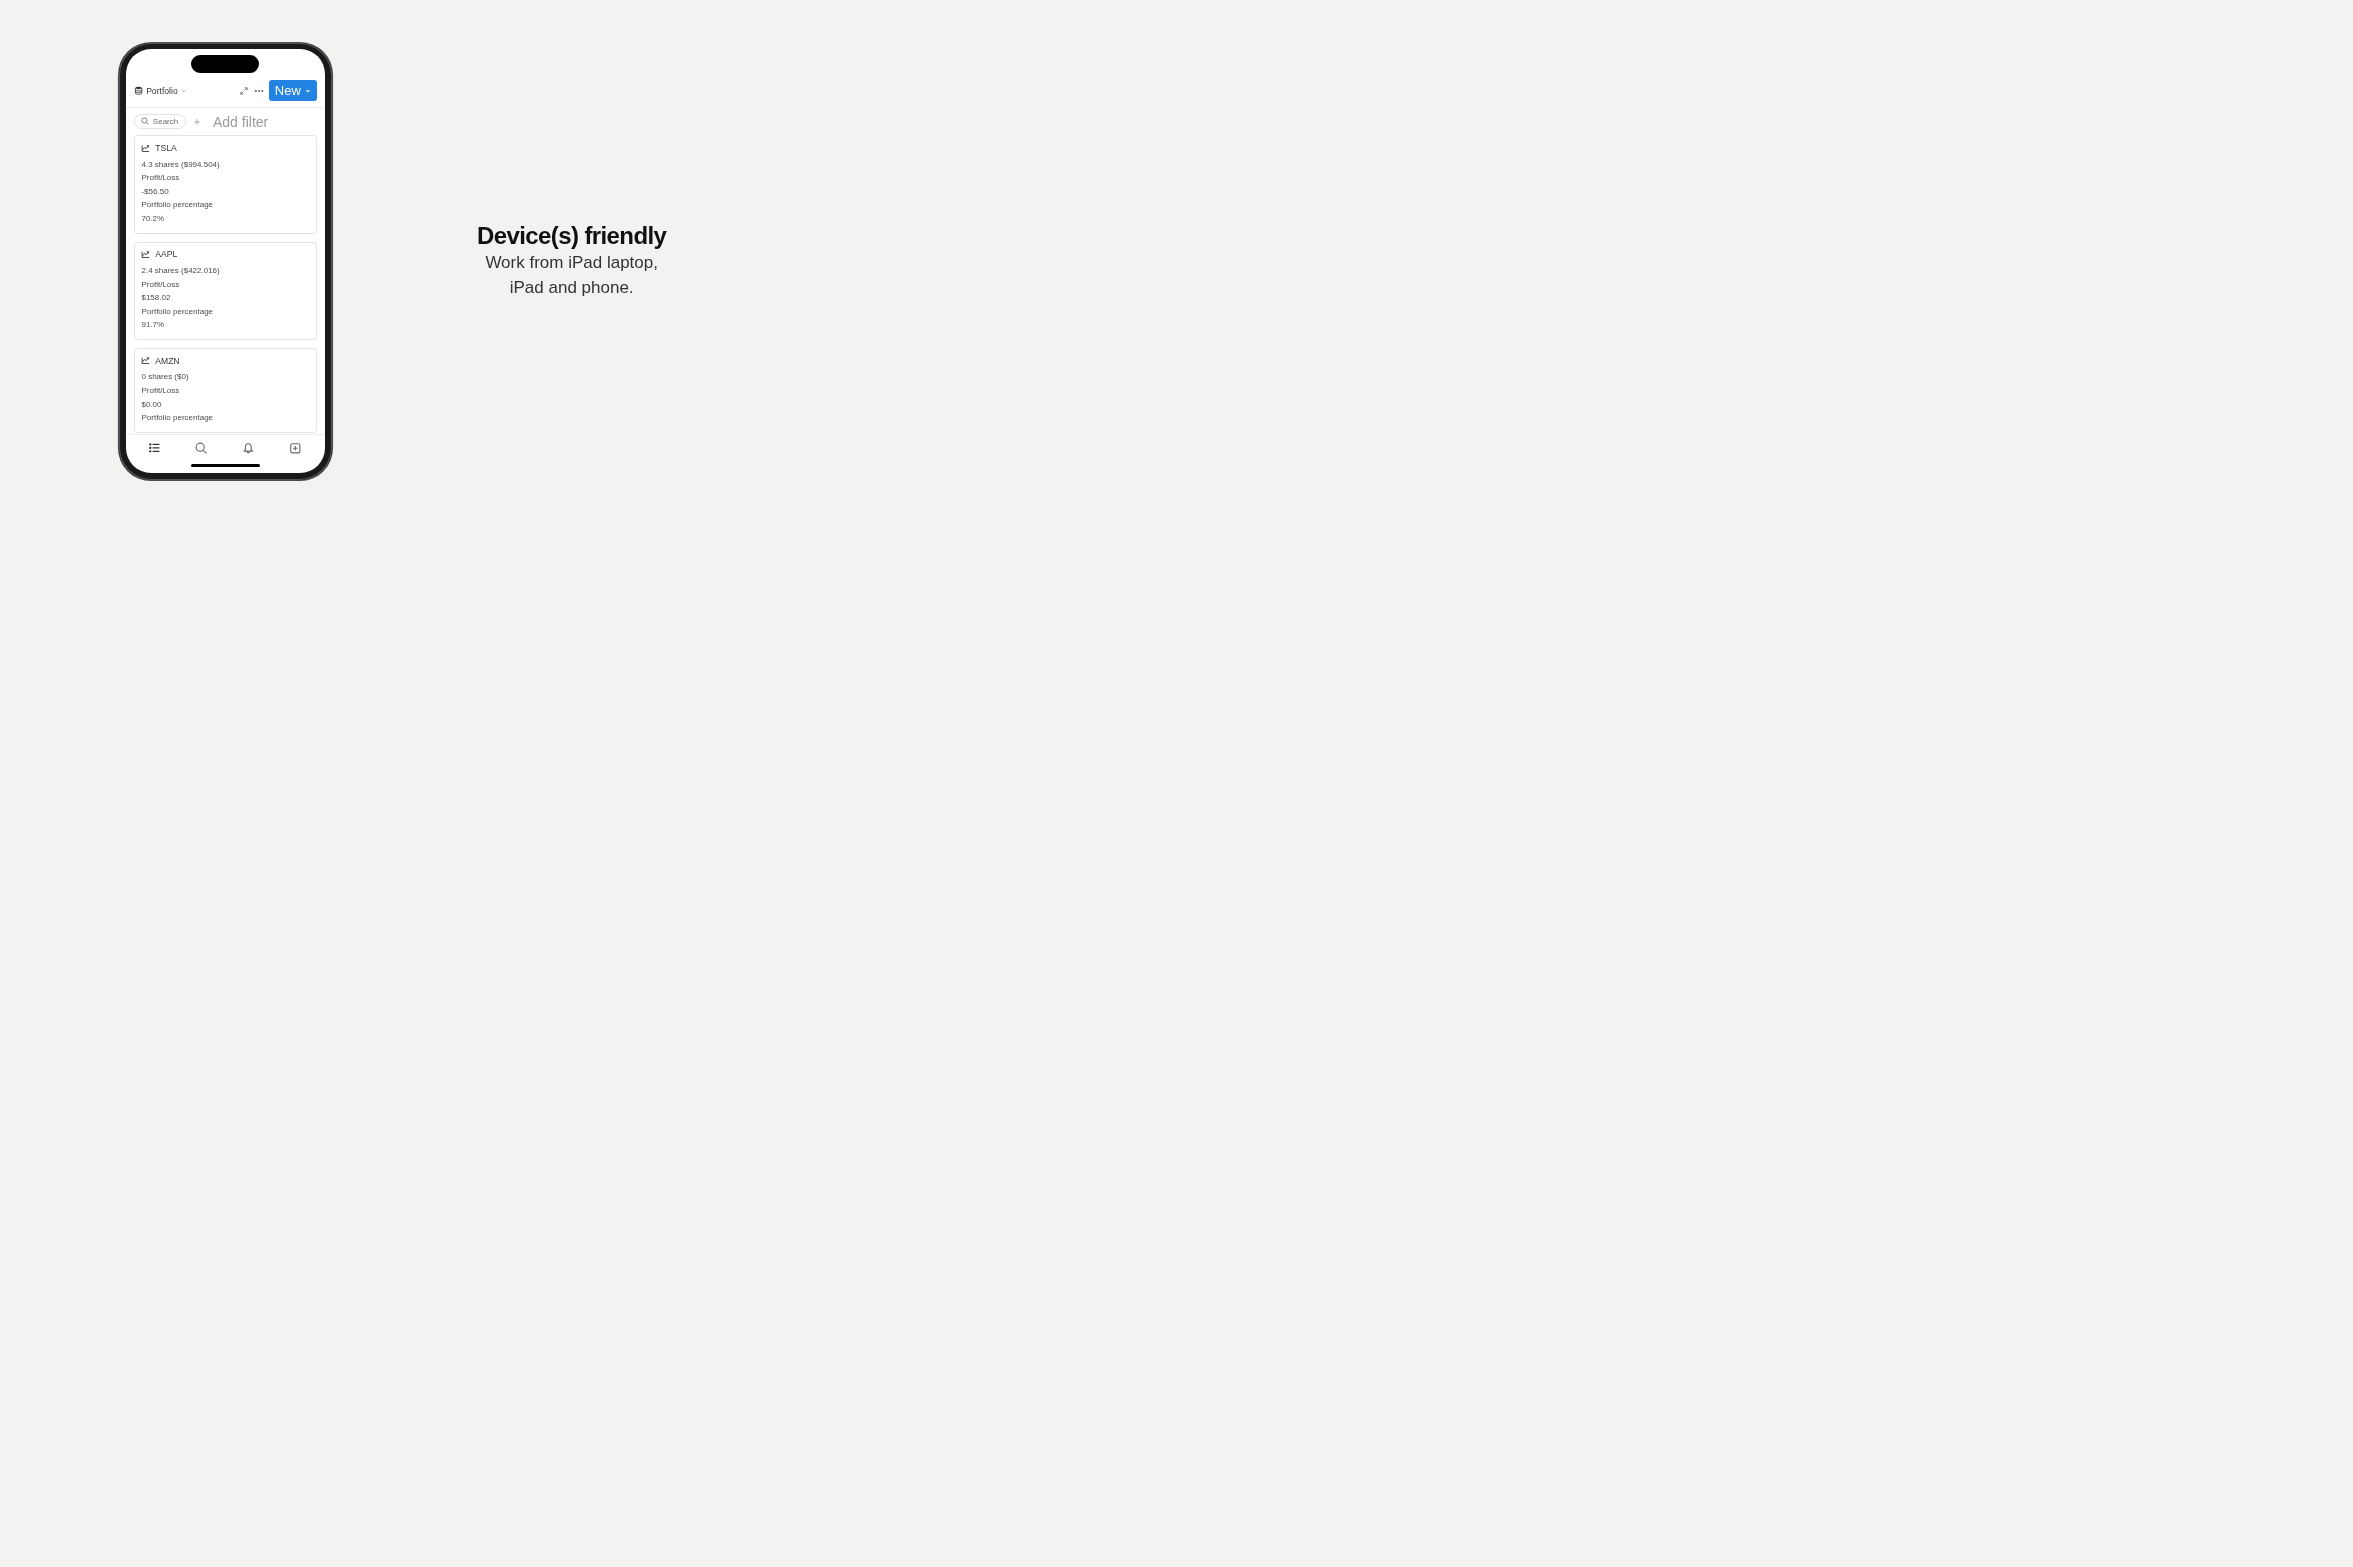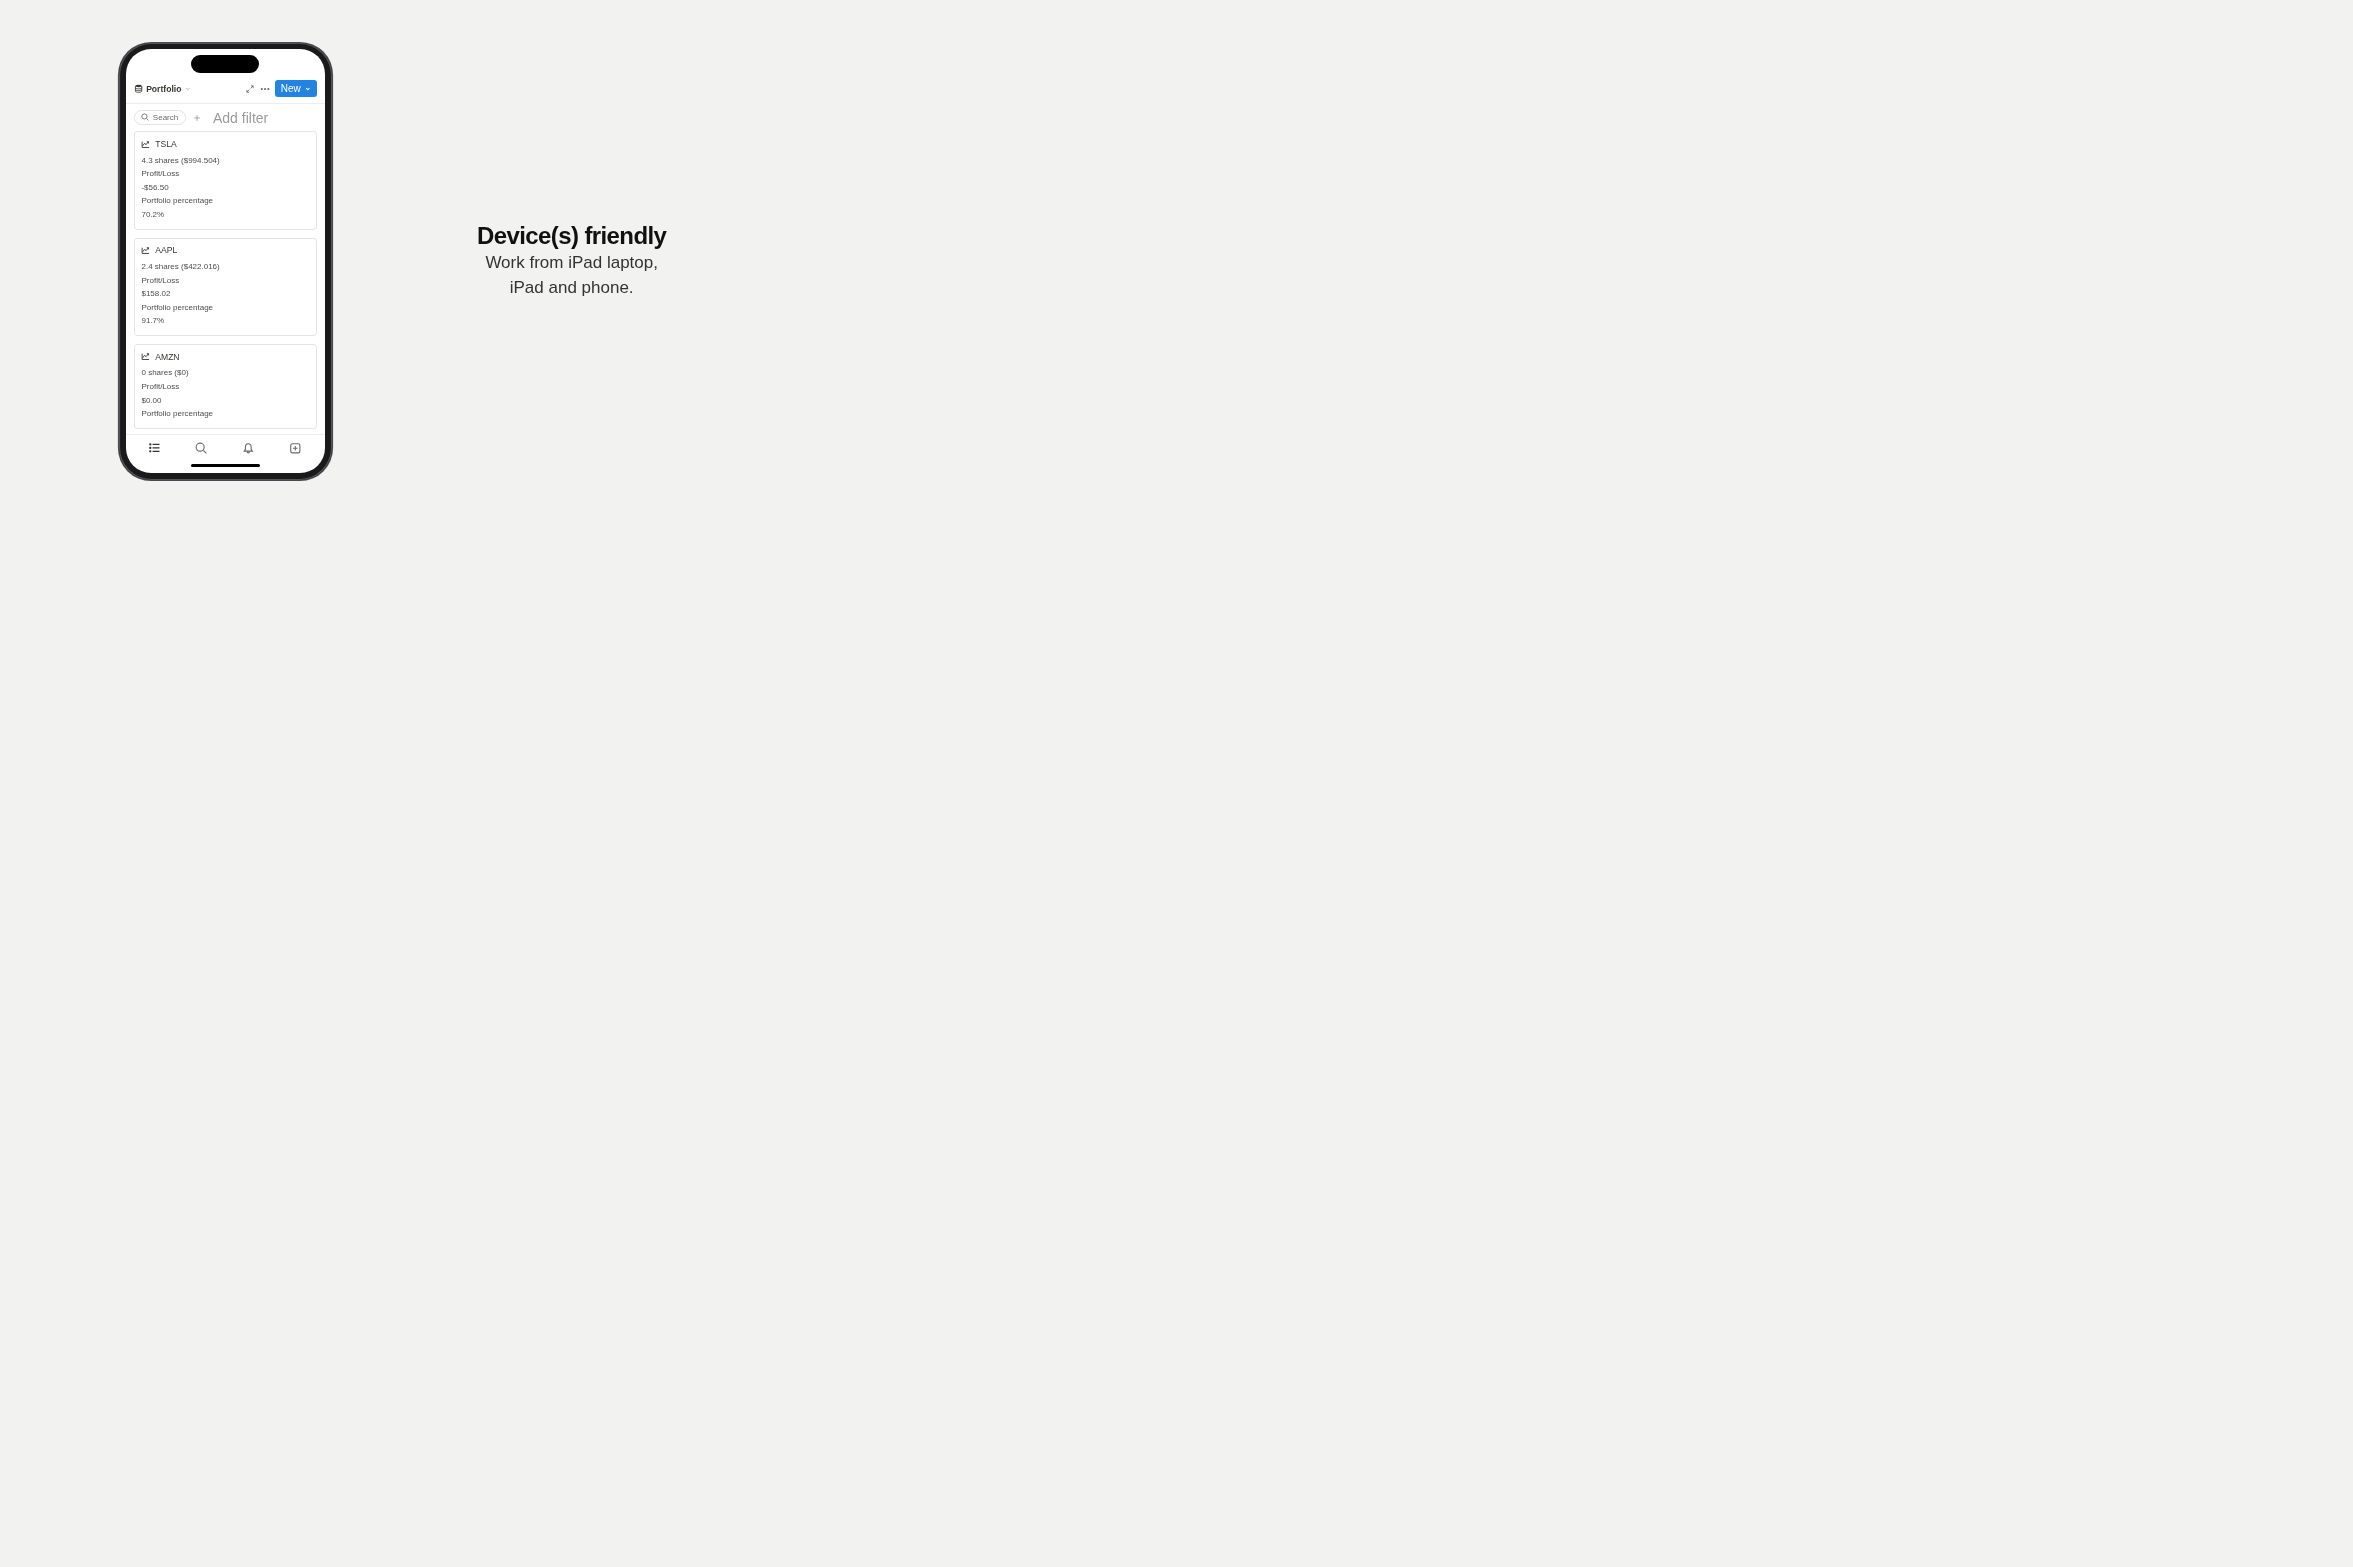--- a/index.html
+++ b/index.html
@@ -47,29 +47,29 @@
     .status-bar { height: 27.6px; }
     .app-header {
       display: flex;
       align-items: center;
       padding: 3.4px 8px 5.7px;
       gap: 4.6px;
       border-bottom: 0.6px solid #ededec;
     }
     .header-title-group { display: flex; align-items: center; gap: 3.4px; flex: 1; }
     .db-icon { width: 9.2px; height: 9.2px; }
-    .header-title { font-weight: 700; font-size: 8.6px; color: #37352f; }
+    .header-title { font-weight: 400; font-size: 8.6px; color: #37352f; }
     .chevron-down-sm { width: 5.7px; height: 5.7px; color: #a5a5a3; }
     .header-action { width: 10.3px; height: 10.3px; color: #6b6b6b; display:flex; align-items:center; justify-content:center; cursor:pointer; }
     .dots { letter-spacing: 0.6px; font-size: 7.5px; color: #6b6b6b; }
     .new-btn {
       background: #2383e2;
       color: #fff;
       font-weight: 500;
-      font-size: 10px;
+      font-size: 13px;
       padding: 2.9px 5.7px;
       border-radius: 2.9px;
       display: flex;
       align-items: center;
       gap: 4.6px;
       cursor: pointer;
     }
     .new-chevron { width: 5.7px; height: 5.7px; }
     .filter-bar {
       display: flex;

